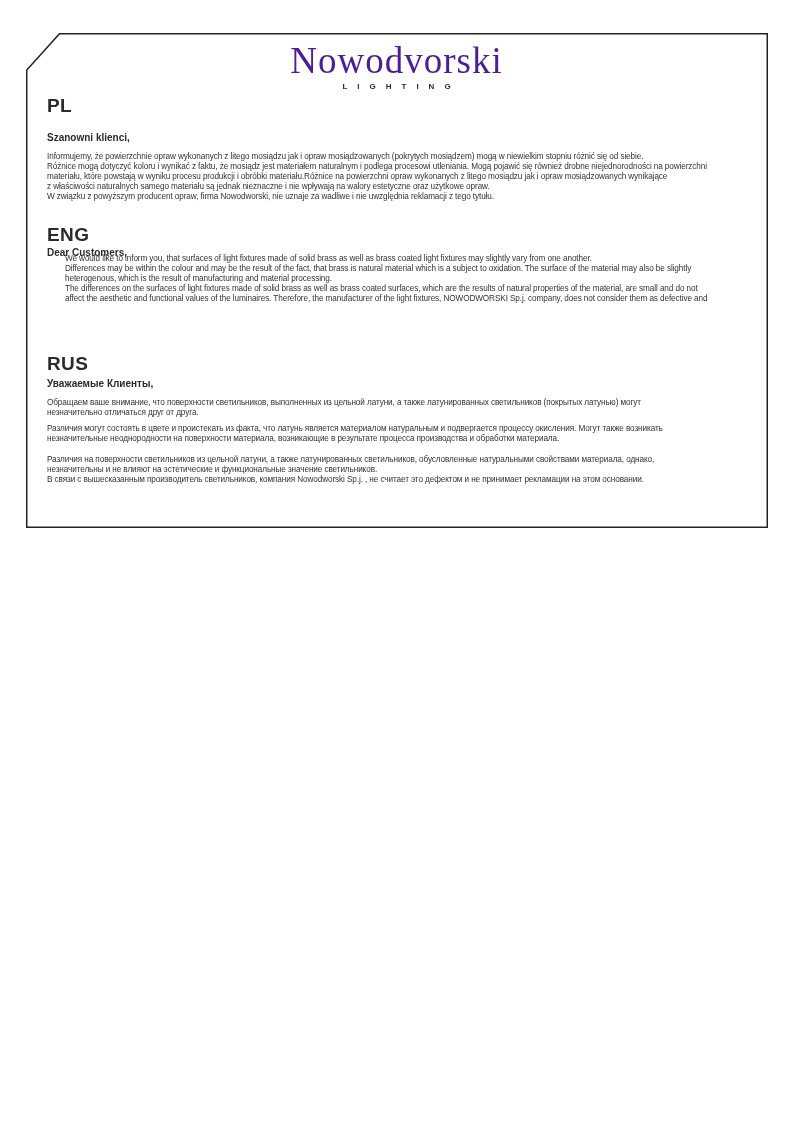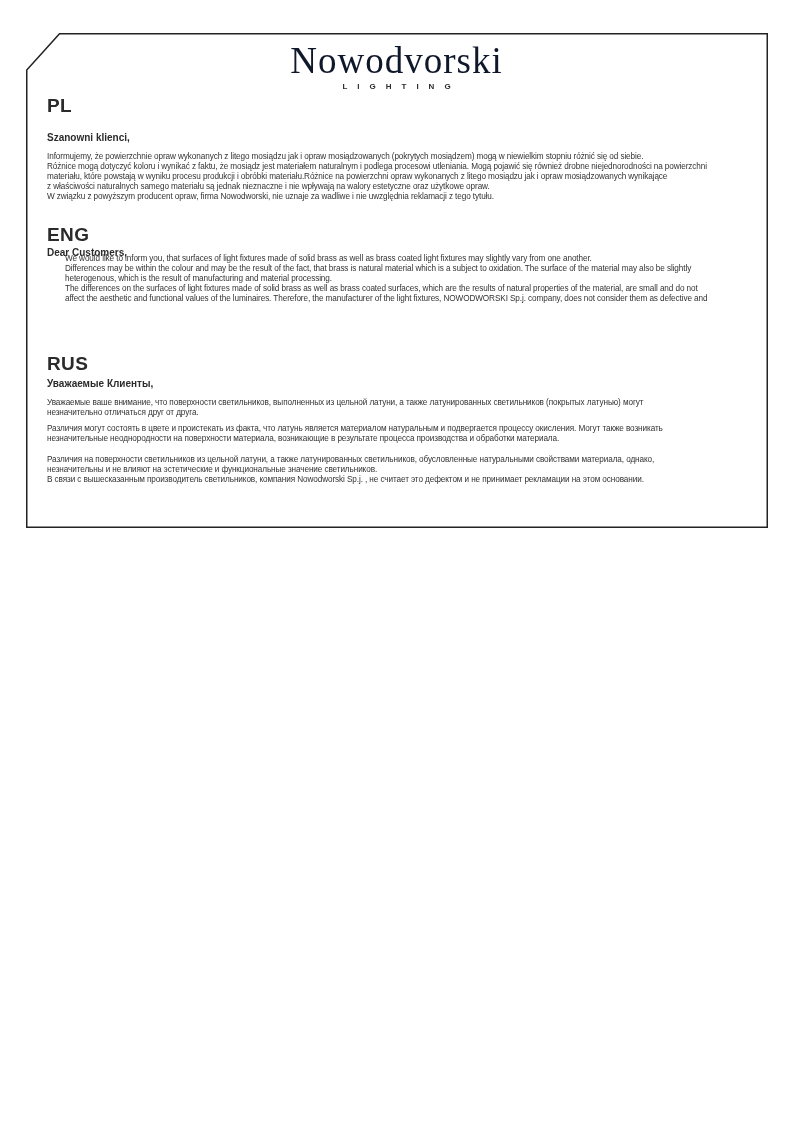--- a/index.html
+++ b/index.html
@@ -29,21 +29,21 @@
     top: 44px;
     left: 0;
     right: 0;
     text-align: center;
   }
   .brand-name {
     font-family: "Liberation Serif", serif;
     font-size: 37px;
     line-height: 34px;
     letter-spacing: 1px;
-    color: #0f172a;
+    color: #4c1d95;
     font-weight: 400;
   }
   .brand-tagline {
     margin-top: 4px;
     font-size: 8px;
     font-weight: 700;
     letter-spacing: 10px;
     padding-left: 10px;
     color: #2b2b2b;
   }
@@ -114,21 +114,21 @@
     <div class="para">We would like to inform you, that surfaces of light fixtures made of solid brass as well as brass coated light fixtures may slightly vary from one another.
 Differences may be within the colour and may be the result of the fact, that brass is natural material which is a subject to oxidation. The surface of the material may also be slightly
 heterogenous, which is the result of manufacturing and material processing.
 The differences on the surfaces of light fixtures made of solid brass as well as brass coated surfaces, which are the results of natural properties of the material, are small and do not
 affect the aesthetic and functional values of the luminaires. Therefore, the manufacturer of the light fixtures, NOWODWORSKI Sp.j. company, does not consider them as defective and</div>
   </div>
 
   <div class="abs salutation rus-sal">Уважаемые Клиенты,</div>
   <div class="abs section-code rus-code">RUS</div>
   <div class="abs body-text rus-body">
-    <div class="para">Уважаемые ваше внимание, что поверхности светильников, выполненных из цельной латуни, а также латунированных светильников (покрытых латунью) могут
+    <div class="para">Обращаем ваше внимание, что поверхности светильников, выполненных из цельной латуни, а также латунированных светильников (покрытых латунью) могут
 незначительно отличаться друг от друга.</div>
     <div class="para gap-md">Различия могут состоять в цвете и проистекать из факта, что латунь является материалом натуральным и подвергается процессу окисления. Могут также возникать
 незначительные неоднородности на поверхности материала, возникающие в результате процесса производства и обработки материала.</div>
     <div class="para gap-lg">Различия на поверхности светильников из цельной латуни, а также латунированных светильников, обусловленные натуральными свойствами материала, однако,
 незначительны и не влияют на эстетические и функциональные значение светильников.
 В связи с вышесказанным производитель светильников, компания Nowodworski Sp.j. , не считает это дефектом и не принимает рекламации на этом основании.</div>
   </div>
 
 </div>
 

